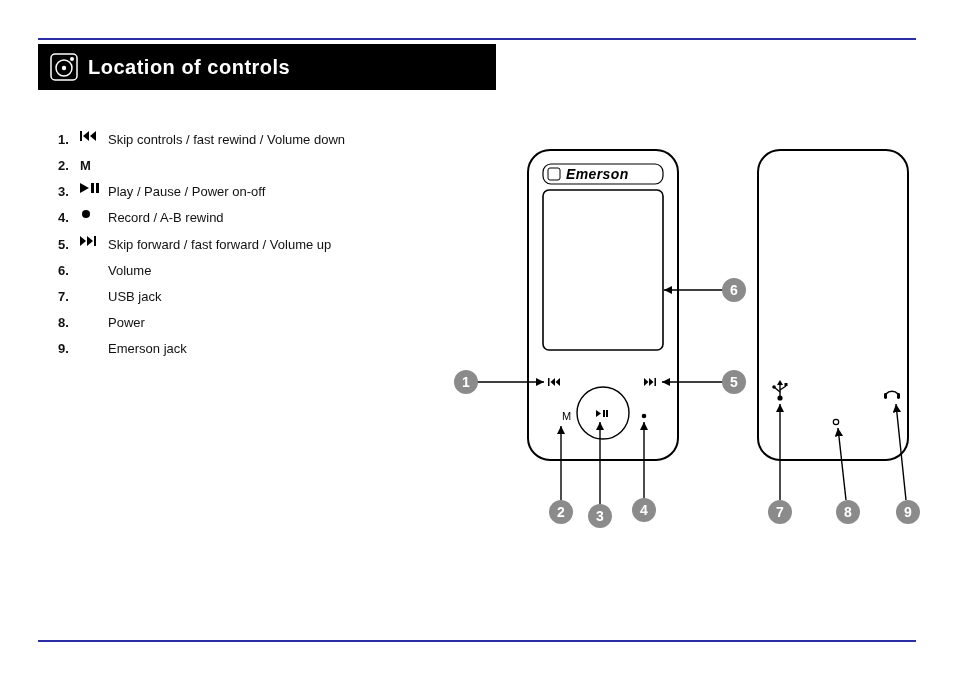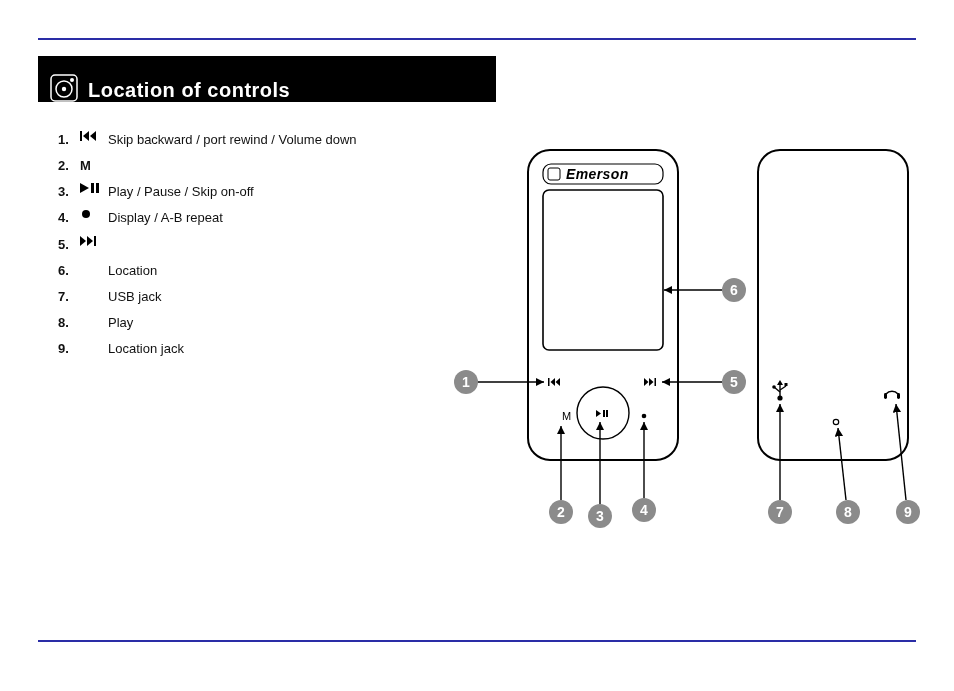--- a/index.html
+++ b/index.html
@@ -24,27 +24,27 @@
     right: 38px;
     height: 0;
     border-top: 2px solid #2a2da6;
   }
   .rule.top    { top: 38px; }
   .rule.bottom { top: 640px; }
 
   
   .section-bar {
     position: absolute;
-    top: 56px;
+    top: 44px;
     left: 38px;
     width: 458px;
     height: 46px;
     background: #000;
     display: flex;
-    align-items: flex-end;
+    align-items: center;
   }
   .section-bar .ico {
     width: 28px;
     height: 28px;
     margin-left: 12px;
     flex: none;
   }
   .section-bar .label {
     color: #fff;
     font-size: 20px;
@@ -147,83 +147,84 @@
 
     <div class="row">
       <span class="num">1.</span>
       <span class="sym">
         <svg width="18" height="12" viewBox="0 0 18 12">
           <rect x="0" y="1" width="2" height="10" fill="#000"></rect>
           <polygon points="9,1 9,11 3,6" fill="#000"></polygon>
           <polygon points="16,1 16,11 10,6" fill="#000"></polygon>
         </svg>
       </span>
-      <span class="txt">Skip backward / port rewind / Volume down</span>
+      <span class="txt">Skip controls / fast rewind / Volume down</span>
     </div>
 
     <div class="row">
       <span class="num">2.</span>
       <span class="sym" style="font-weight:bold;">M</span>
     </div>
 
     <div class="row">
       <span class="num">3.</span>
       <span class="sym">
         <svg width="20" height="12" viewBox="0 0 20 12">
           <polygon points="0,1 0,11 9,6" fill="#000"></polygon>
           <rect x="11" y="1" width="3" height="10" fill="#000"></rect>
           <rect x="16" y="1" width="3" height="10" fill="#000"></rect>
         </svg>
       </span>
-      <span class="txt">Play / Pause / Skip on-off</span>
+      <span class="txt">Play / Pause / Power on-off</span>
     </div>
 
     <div class="row">
       <span class="num">4.</span>
       <span class="sym">
         <svg width="12" height="12" viewBox="0 0 12 12">
             <circle cx="6" cy="6" r="4" fill="#000"></circle>
           </svg>
       </span>
-      <span class="txt">Display / A-B repeat</span>
+      <span class="txt">Record / A-B rewind</span>
     </div>
 
     <div class="row">
       <span class="num">5.</span>
       <span class="sym">
         <svg width="18" height="12" viewBox="0 0 18 12">
           <polygon points="0,1 0,11 6,6" fill="#000"></polygon>
           <polygon points="7,1 7,11 13,6" fill="#000"></polygon>
           <rect x="14" y="1" width="2" height="10" fill="#000"></rect>
         </svg>
       </span>
+      <span class="txt">Skip forward / fast forward / Volume up</span>
     </div>
 
     <div class="row">
       <span class="num">6.</span>
       <span class="sym"></span>
-      <span class="txt">Location</span>
+      <span class="txt">Volume</span>
     </div>
 
     <div class="row">
       <span class="num">7.</span>
       <span class="sym"></span>
       <span class="txt">USB jack</span>
     </div>
 
     <div class="row">
       <span class="num">8.</span>
       <span class="sym"></span>
-      <span class="txt">Play</span>
+      <span class="txt">Power</span>
     </div>
 
     <div class="row">
       <span class="num">9.</span>
       <span class="sym"></span>
-      <span class="txt">Location jack</span>
+      <span class="txt">Emerson jack</span>
     </div>
   </div>
 
   <svg class="diagram" viewBox="0 0 480 500">
 
     <defs>
       <marker id="ah" markerWidth="8" markerHeight="8" refX="6" refY="3" orient="auto">
         <path d="M0,0 L6,3 L0,6 Z" class="arrow"></path>
       </marker>
     </defs>

